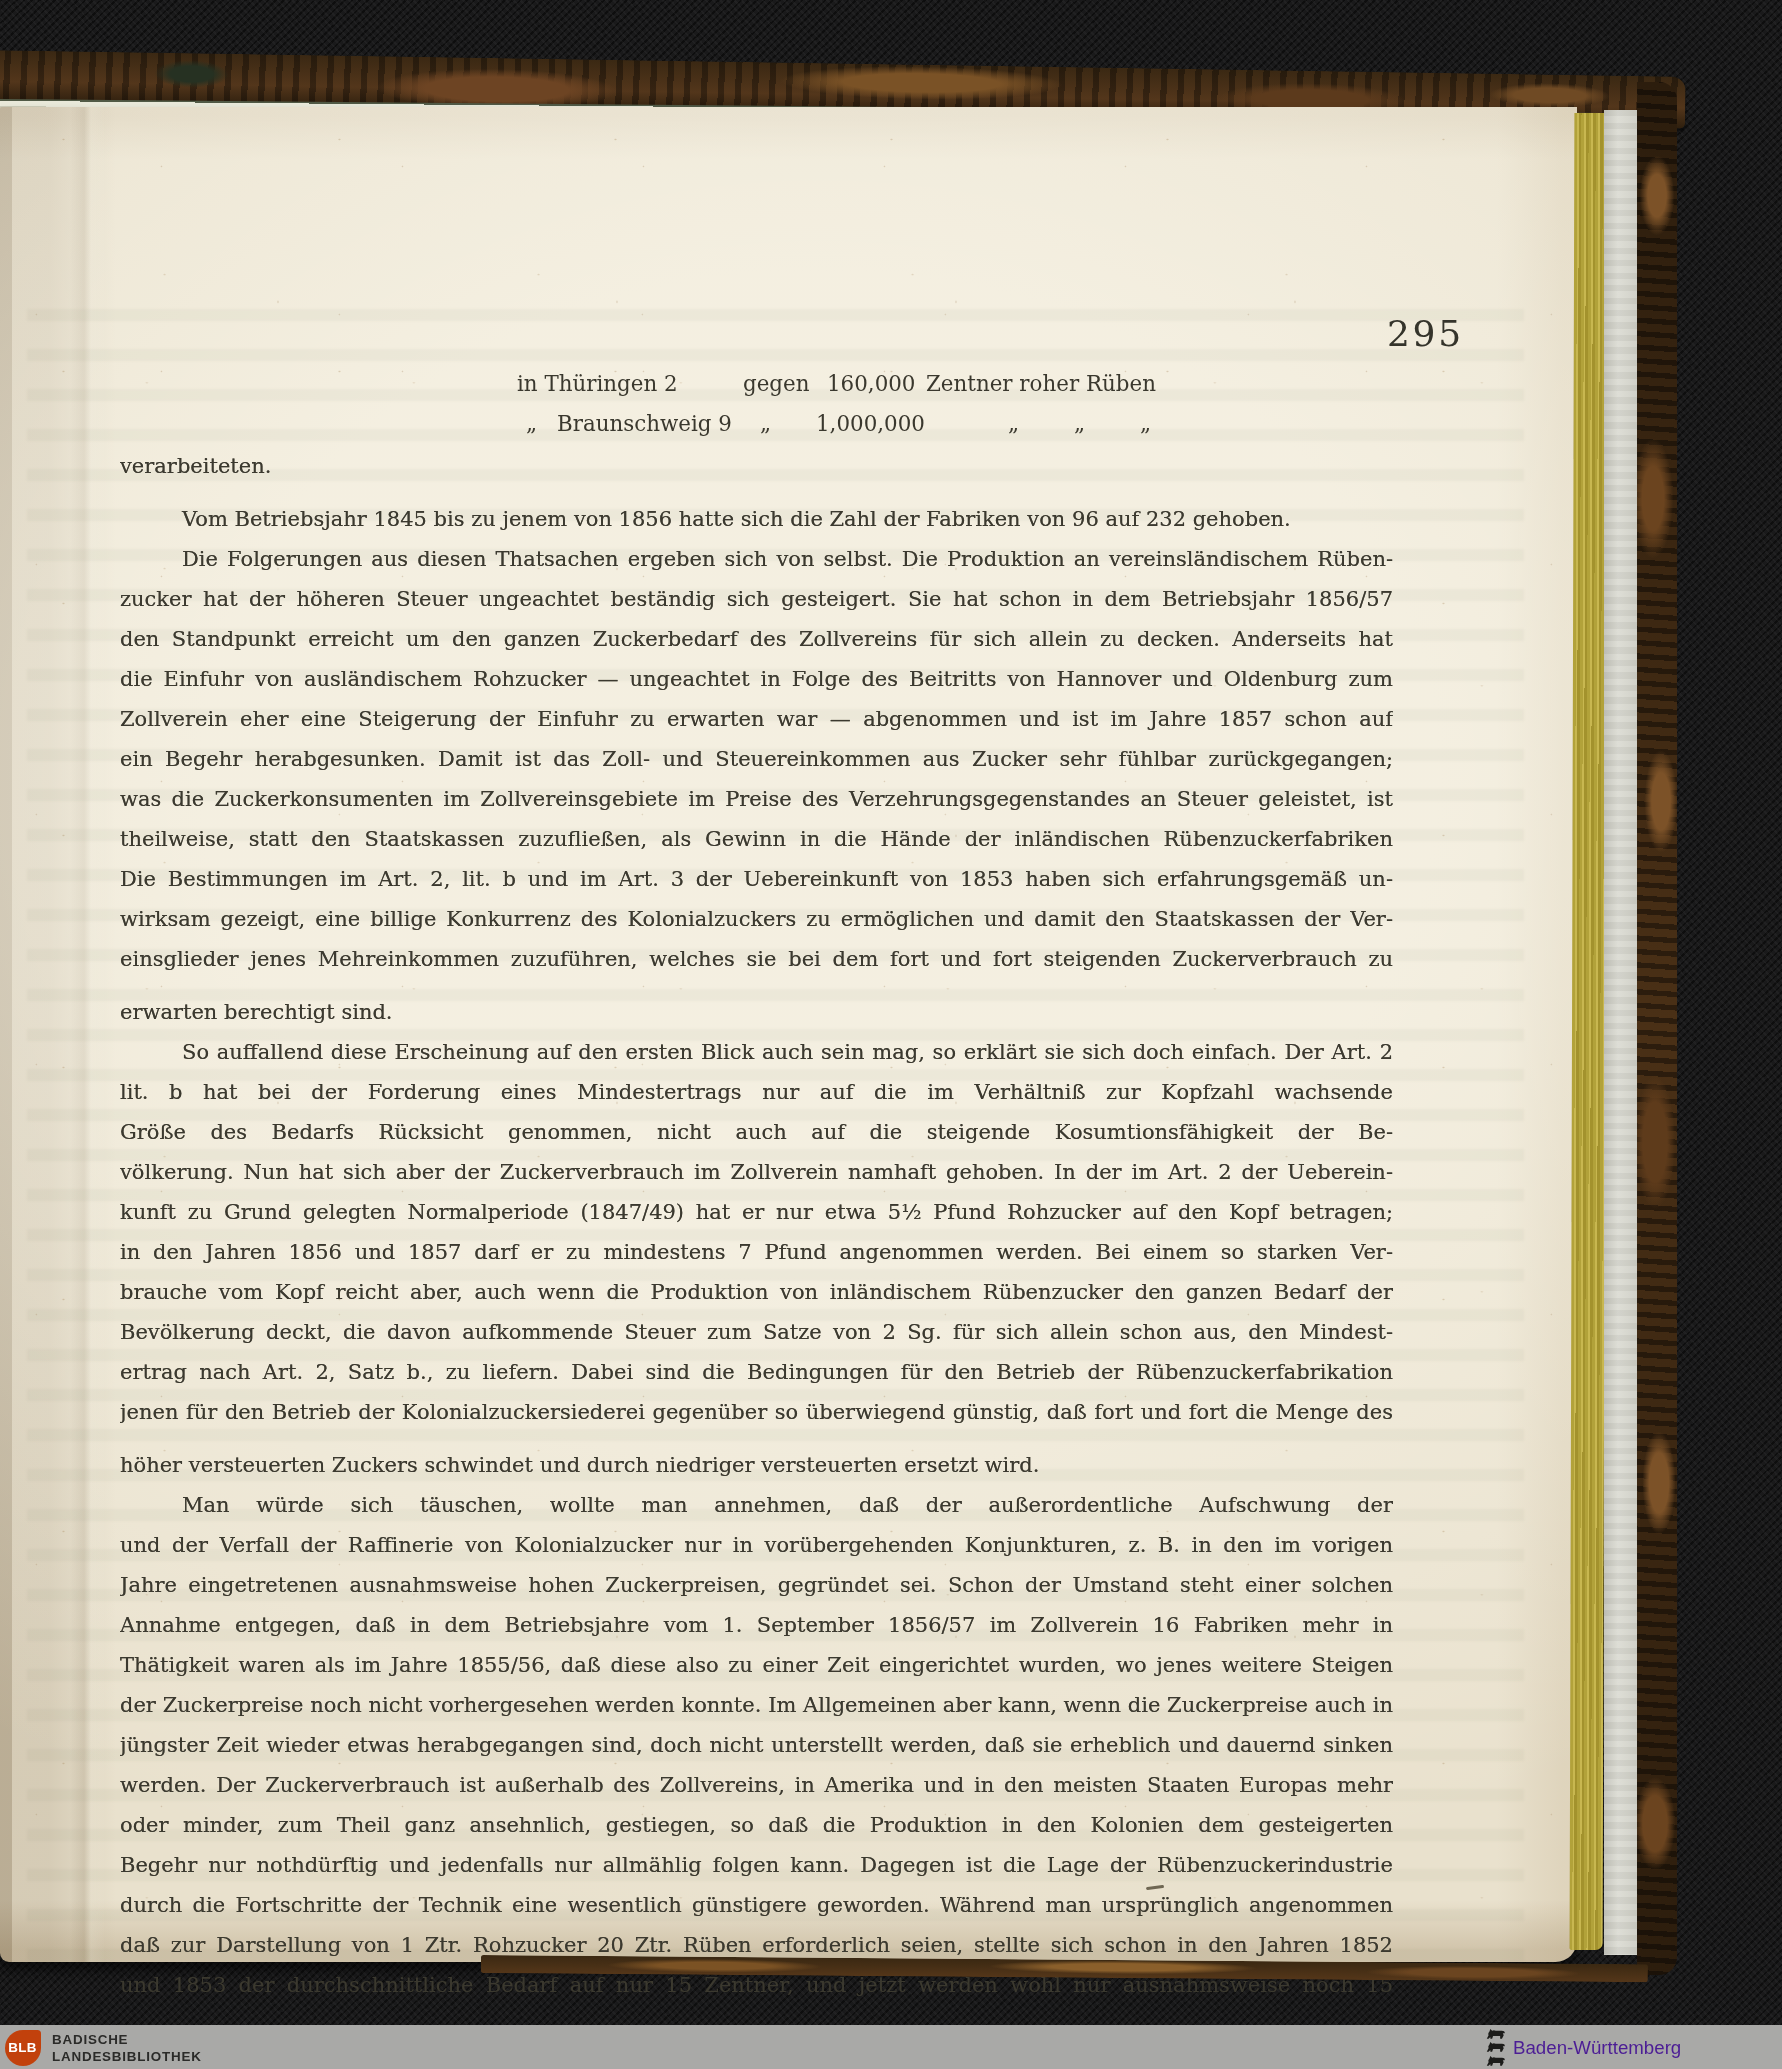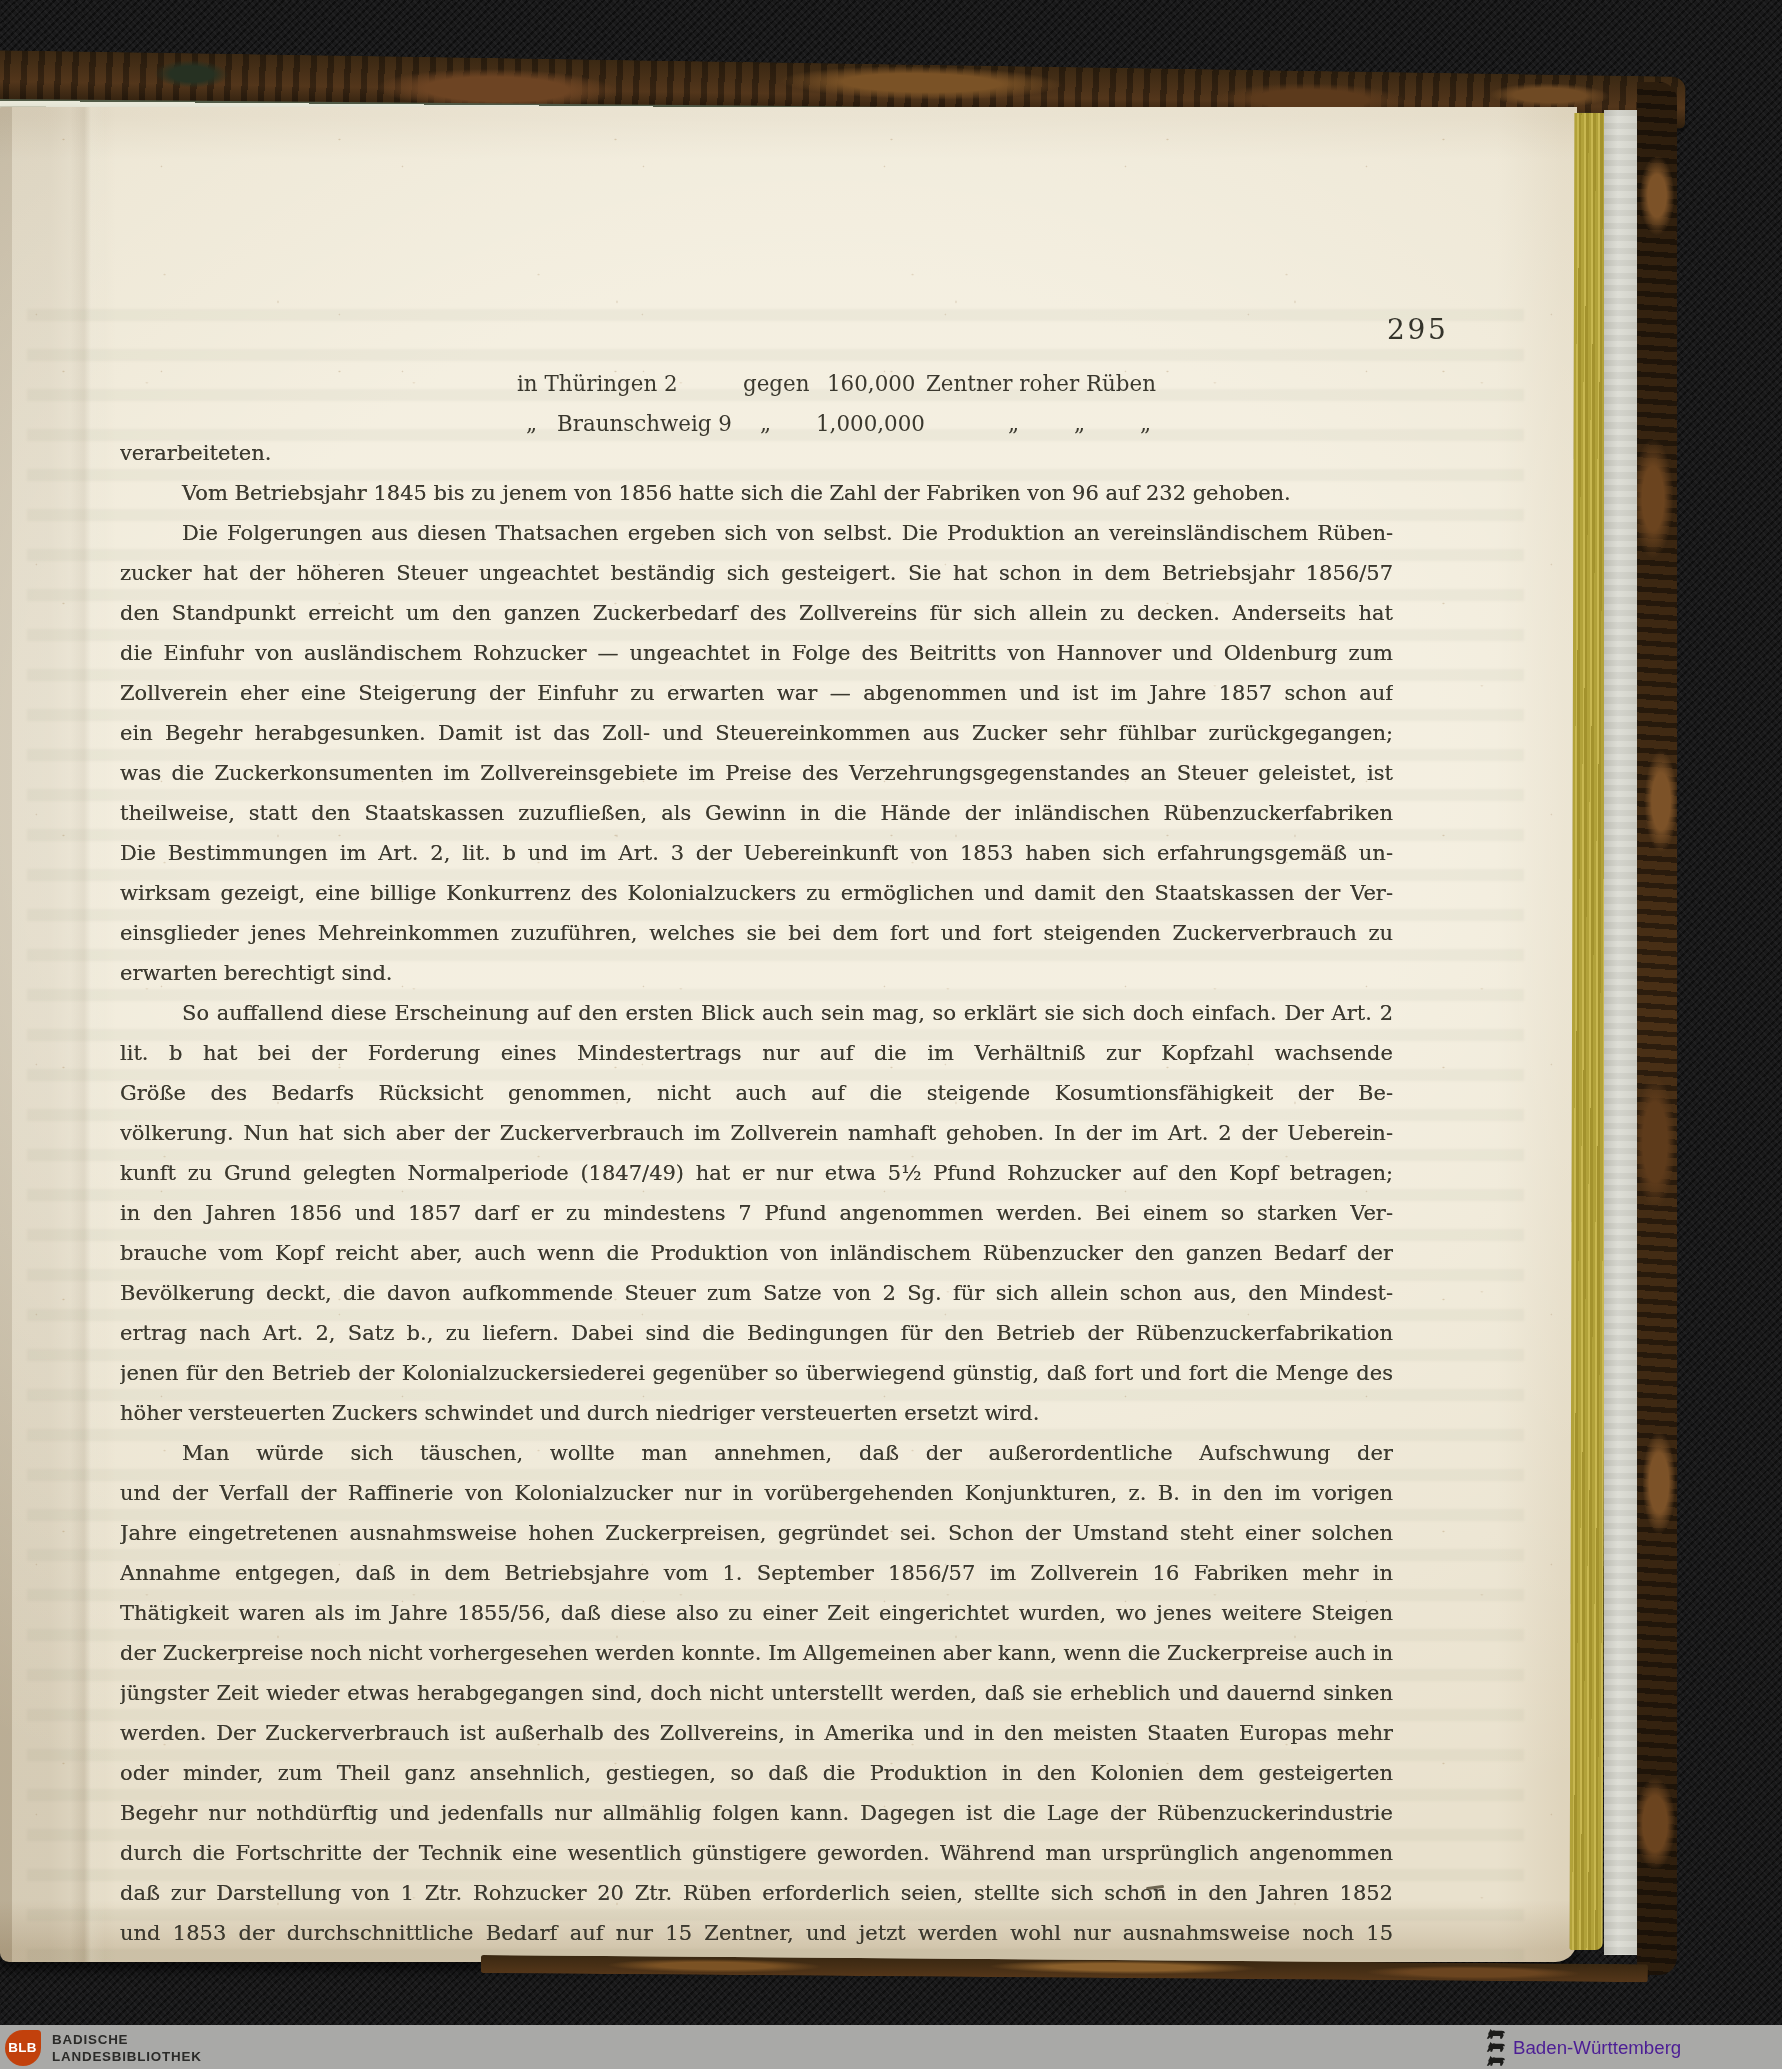--- a/index.html
+++ b/index.html
@@ -72,33 +72,33 @@
       linear-gradient(#2c1d0d,#4a3016 50%,#2c1d0d);}
   .bottom-edge{position:absolute;left:481px;top:1955px;width:1167px;height:18px;
     transform:rotate(0.45deg);transform-origin:left top;border-radius:2.7px;
     background:
       radial-gradient(143px 9px at 20% 50%, #7b5224 0 40%, rgba(0,0,0,0) 75%),
       radial-gradient(178px 9px at 55% 40%, #8a5f2b 0 40%, rgba(0,0,0,0) 75%),
       radial-gradient(143px 9px at 85% 55%, #6b4520 0 45%, rgba(0,0,0,0) 75%),
       linear-gradient(#3a2812,#543619);}
 
   
-  .page-number{position:absolute;left:1387px;top:206px;font-size:28px;letter-spacing:2.7px;color:#35342b;}
+  .page-number{position:absolute;left:1387px;top:206px;font-size:36px;letter-spacing:2.7px;color:#35342b;}
   .trow{position:absolute;width:100%;height:36px;color:#3a382e;font-size:21.4px;}
   .trow span{position:absolute;white-space:pre;margin-left:44px;}
   .trow1{top:264px;} .trow2{top:304px;}
   .trow1 .c1{left:473px;} .trow1 .c2{left:699px;} .trow1 .c3{left:783px;} .trow1 .c4{left:882px;}
   .trow2 .c1{left:482px;} .trow2 .c2{left:513px;} .trow2 .c3{left:716px;} .trow2 .c4{left:772px;}
   .trow2 .c5{left:964px;} .trow2 .c6{left:1030px;} .trow2 .c7{left:1096px;}
 
   .textblock{position:absolute;left:120px;top:326px;width:1273px;}
   .line{height:40px;line-height:40px;font-size:21px;color:#3b392f;
     text-align:justify;text-align-last:justify;overflow:hidden;
     text-shadow:0 0 0.4px rgba(45,42,32,.65);}
-  .line.end{text-align-last:left;}
+  .line.end{text-align-last:left;margin-top:13px;}
   .line.indent{text-indent:62px;}
 
   .speck{position:absolute;left:1146px;top:1779px;width:18px;height:2.7px;background:rgba(70,62,42,.75);
     transform:rotate(-7deg);border-radius:1.8px;}
 
   
   .footer{position:absolute;left:0;top:2025px;width:1782px;height:45px;background:#a9a9a7;}
   .blb-mark{position:absolute;left:4.5px;top:4.5px;width:36px;height:36px;background:#c2410c;
     border-radius:18px 3.6px 18px 18px;display:flex;align-items:center;justify-content:center;}
   .blb-mark span{color:#fff;font:bold 13.4px "Liberation Sans",sans-serif;letter-spacing:0.4px;}

